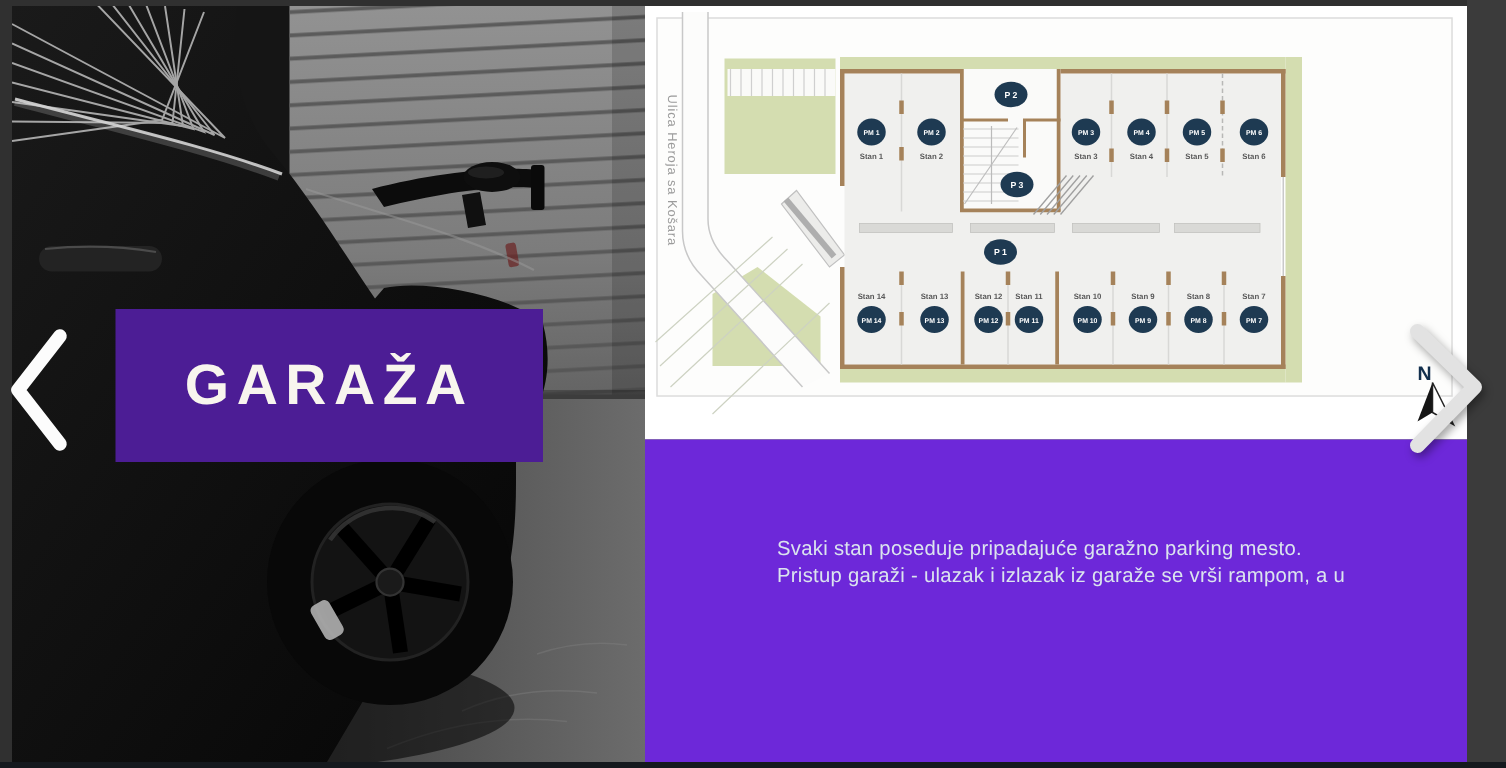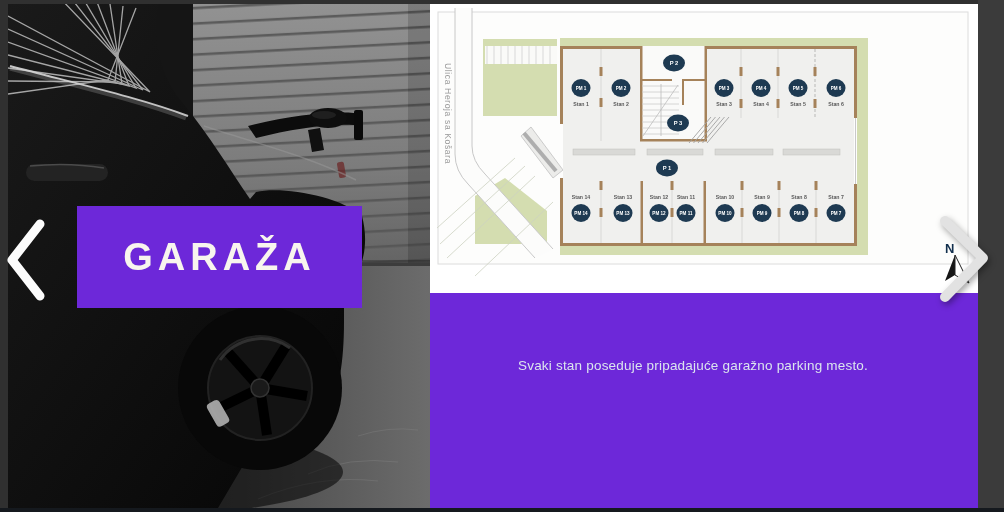--- a/index.html
+++ b/index.html
@@ -6,21 +6,21 @@
   body{
     width:1004px;height:512px;position:relative;overflow:hidden;
     background:#303030;font-family:"Liberation Sans",sans-serif;
   }
   
   .photo-panel{position:absolute;left:8px;top:4px;width:422px;height:504px;background:#141414;}
   .photo-panel svg{display:block;}
   
   .banner{
     position:absolute;left:77px;top:206px;width:285px;height:102px;
-    background:#6d28d9;display:flex;align-items:center;justify-content:center;z-index:20;
+    background:#4c1d95;display:flex;align-items:center;justify-content:center;z-index:20;
   }
   .banner-text{
     color:#f8f5ee;font-size:38px;font-weight:bold;letter-spacing:5px;
   }
   
   .right-panel{position:absolute;left:430px;top:4px;width:548px;height:504px;}
   .plan-area{position:absolute;left:0;top:0;width:548px;height:289px;background:#ffffff;}
   .plan-area svg{position:absolute;left:5px;top:2px;}
   .info-area{position:absolute;left:0;top:289px;width:548px;height:215px;background:#6d28d9;}
   .desc{position:absolute;left:88px;top:64px;color:#dbe4ee;font-size:13.5px;line-height:17.8px;letter-spacing:0.2px;}
@@ -370,20 +370,21 @@
         <text class="stan-text" x="401" y="193">Stan 7</text>
         <ellipse cx="401" cy="207" rx="9.5" ry="9" fill="#1e3a52"></ellipse>
         <text class="pm-text" x="401" y="209">PM 7</text>
       </g>
     </svg>
   </div>
 
   <div class="info-area">
     <div class="desc">
       <div>Svaki stan poseduje pripadajuće garažno parking mesto.</div>
+      <div>Pristup garaži - ulazak i izlazak iz garaže se vrši rampom, a u</div>
     </div>
   </div>
 </div>
 
 <div class="right-edge"></div>
 <div class="bottom-edge"></div>
 
 <svg class="nav-prev" width="48" height="88" viewBox="0 0 48 88">
   <path d="M36,8 L8,44 L36,80" stroke="#fcfcfc" stroke-width="9" fill="none" stroke-linecap="round" stroke-linejoin="round"></path>
 </svg>

